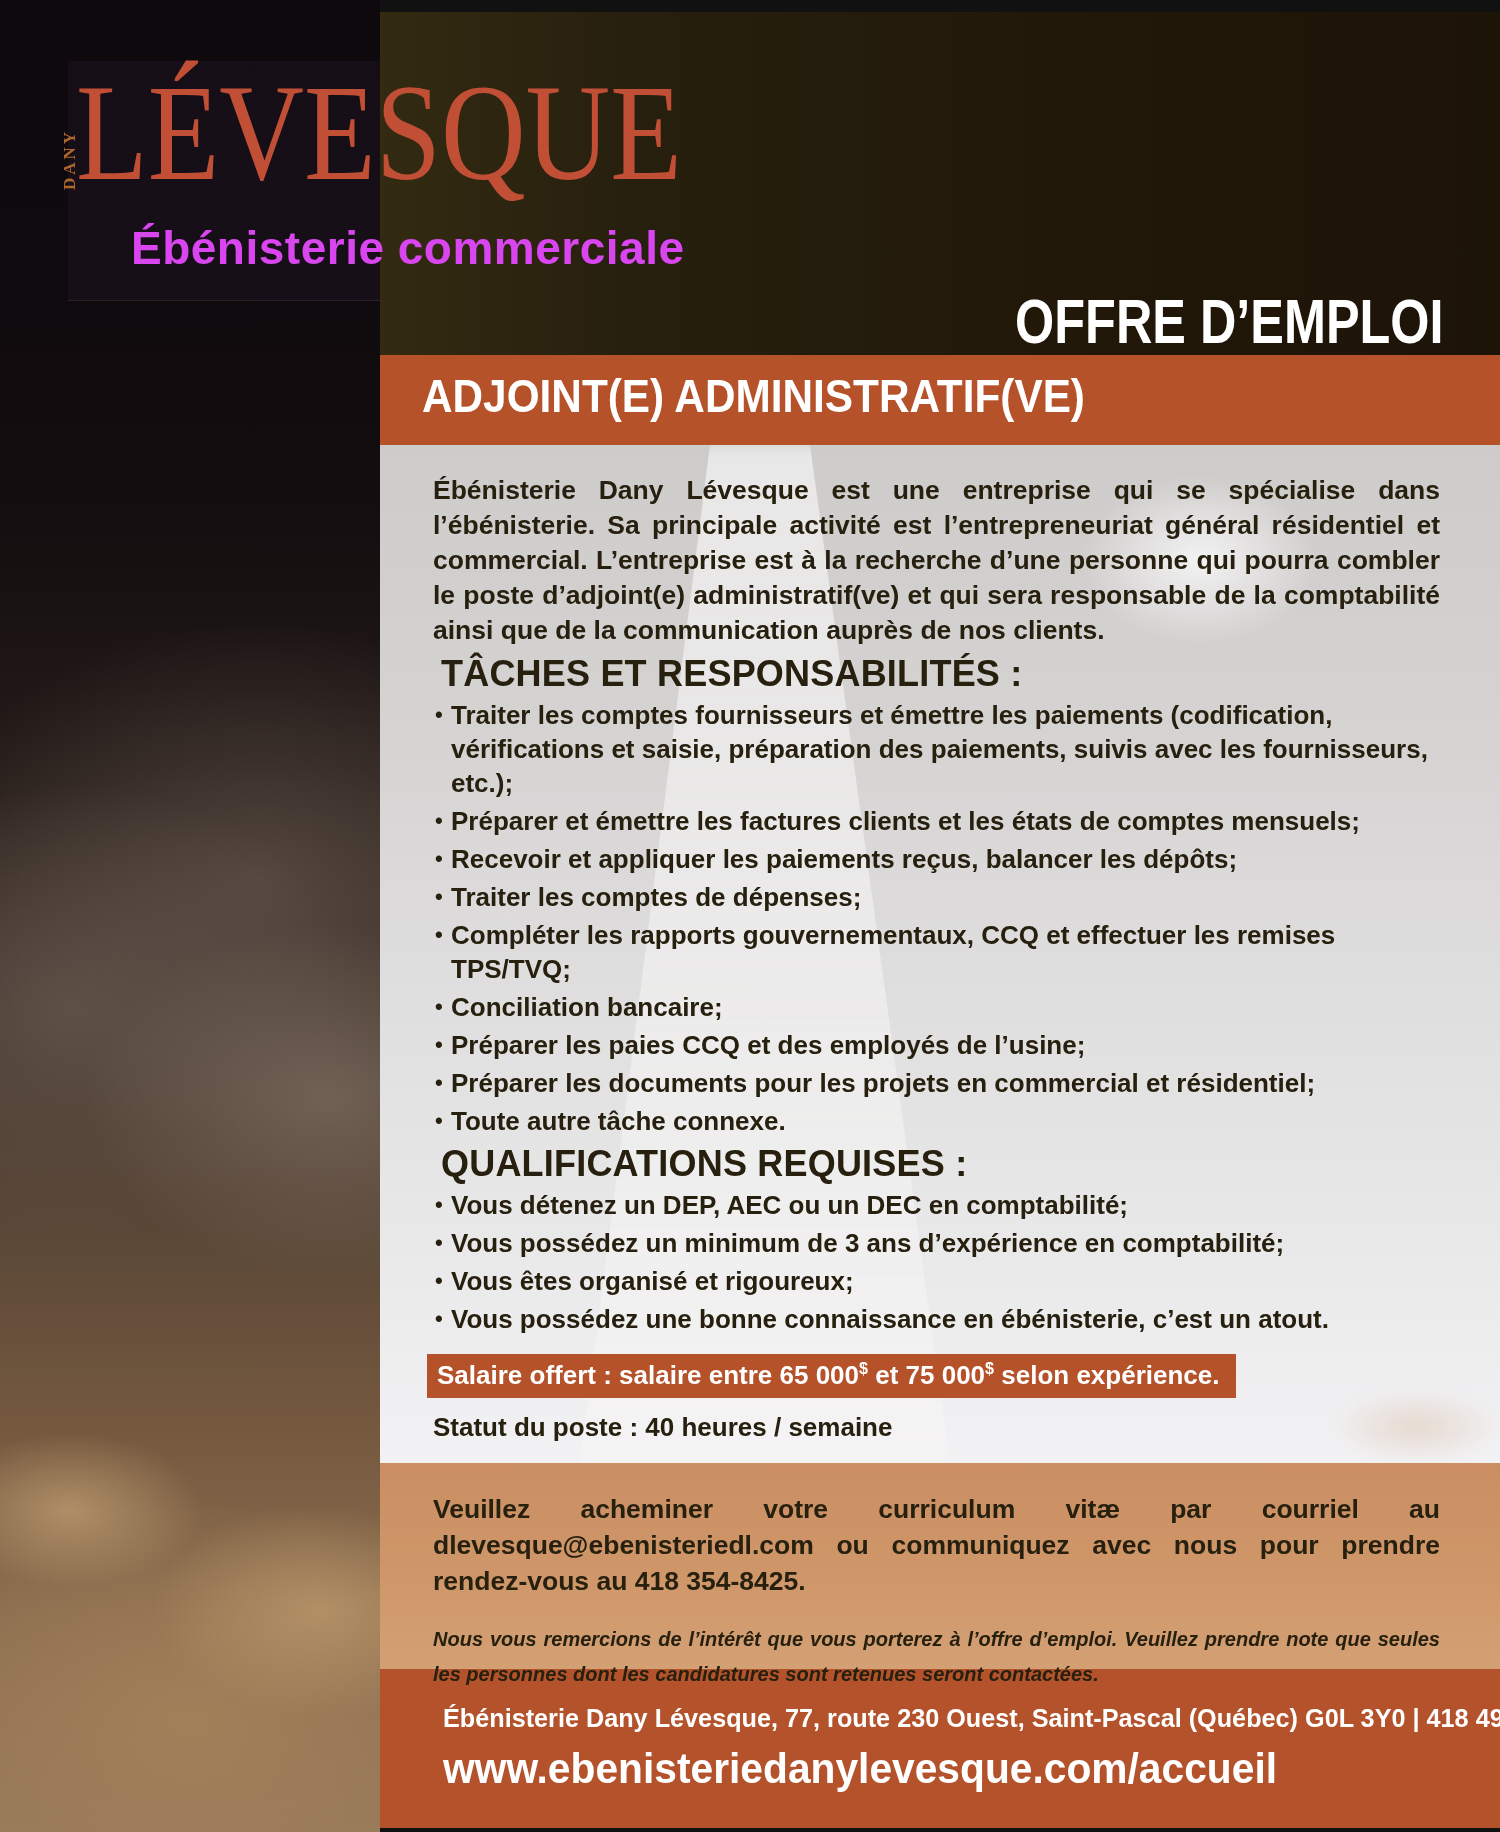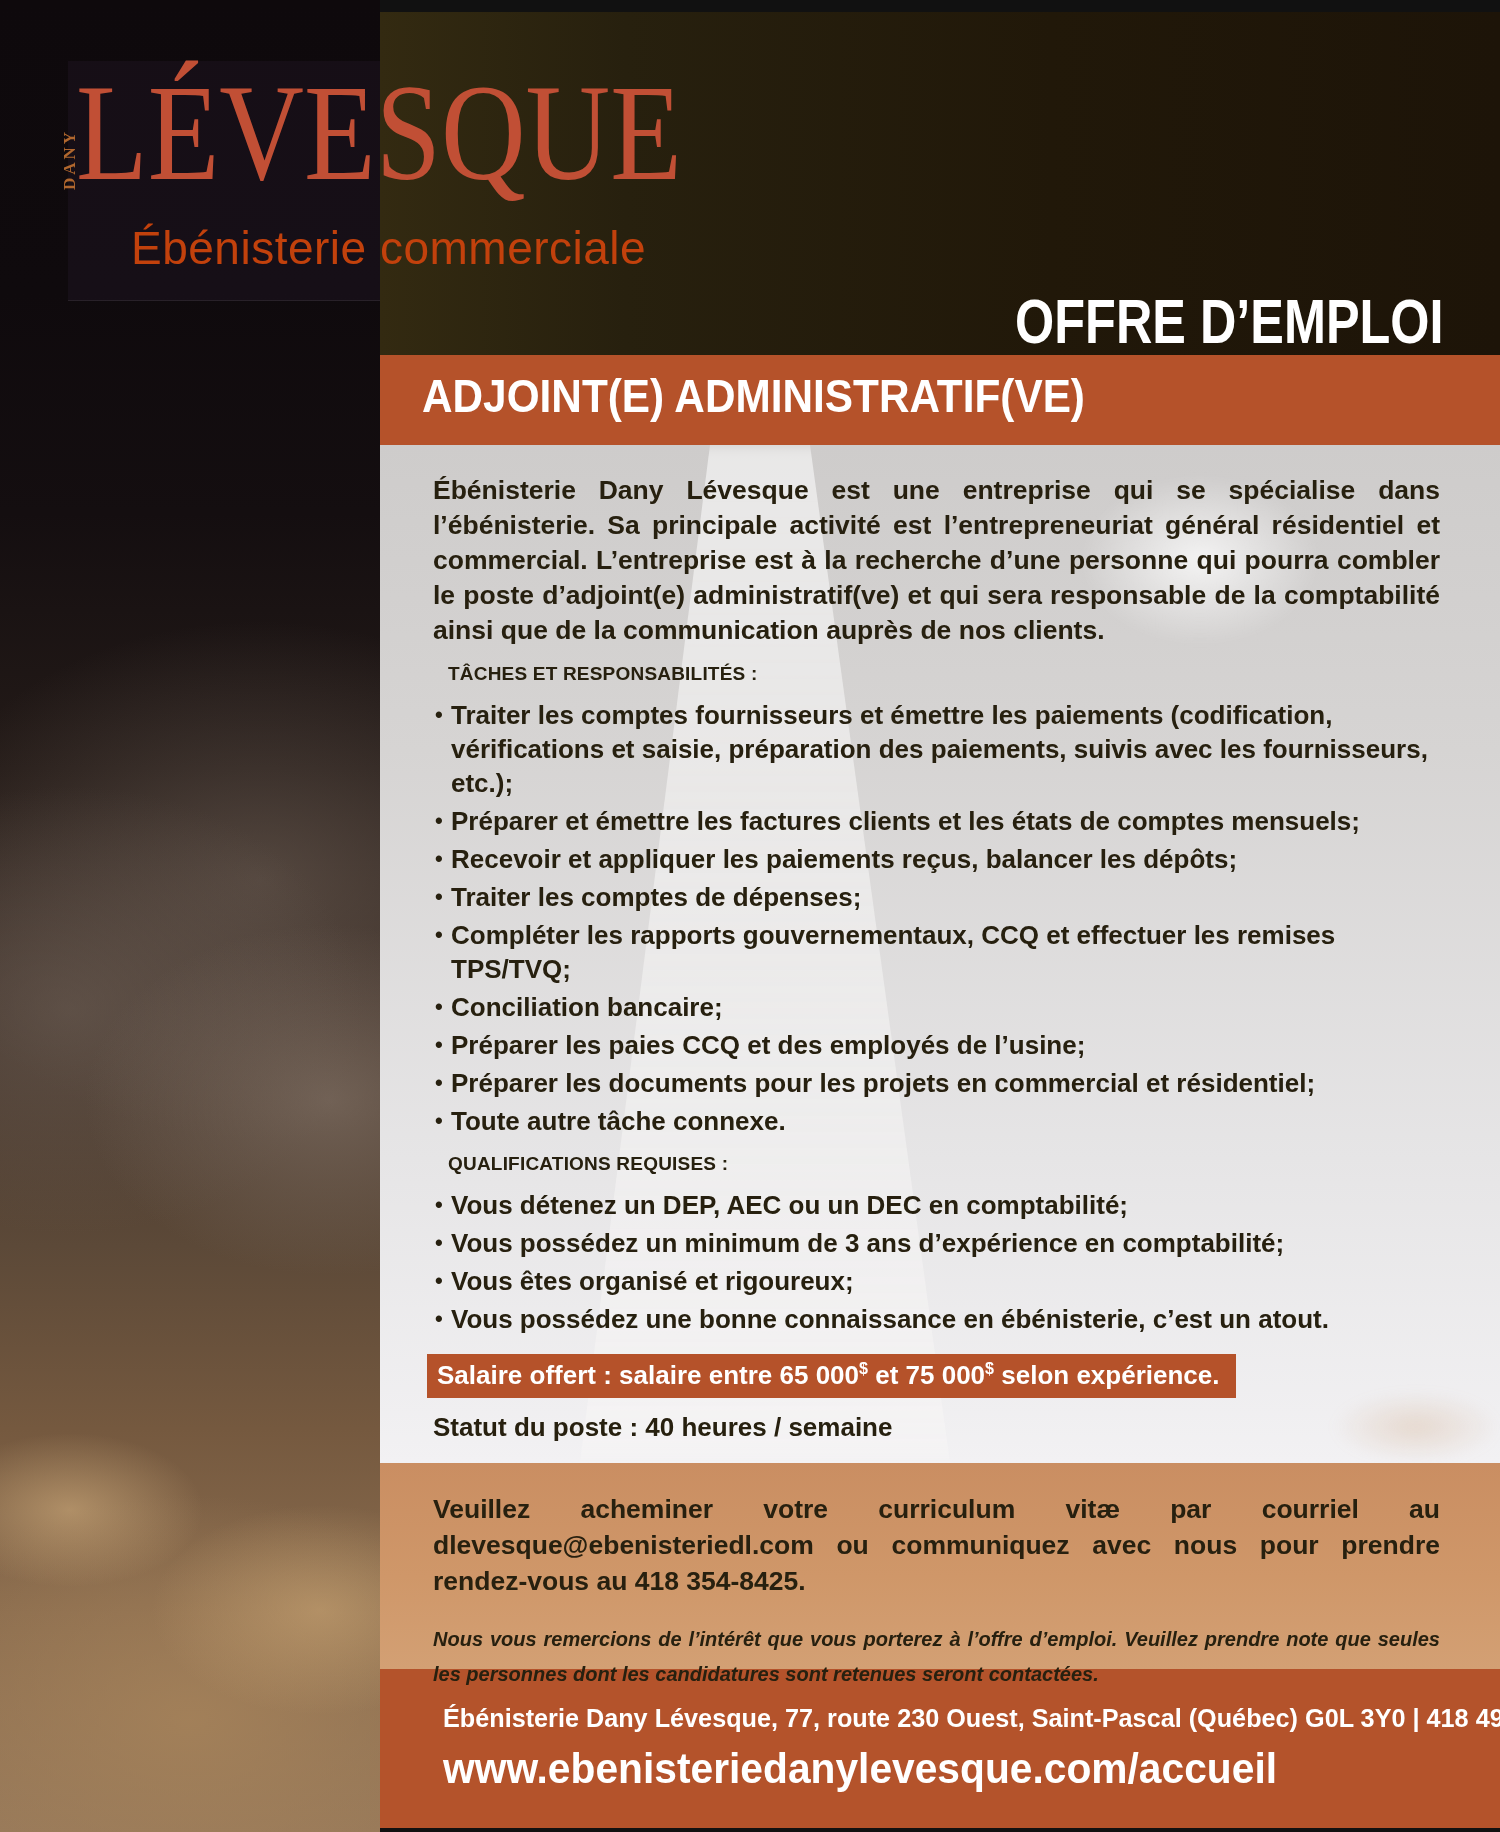--- a/index.html
+++ b/index.html
@@ -39,21 +39,21 @@
   .obelisk{position:absolute;left:170px;top:0;width:500px;height:100%;
     background:linear-gradient(180deg,rgba(255,255,255,.55),rgba(252,250,248,.30));
     clip-path:polygon(32% 0,52% 0,80% 100%,6% 100%);filter:blur(7px);}
   .glow{position:absolute;left:700px;top:30px;width:240px;height:170px;border-radius:50%;
     background:radial-gradient(closest-side,rgba(255,255,255,.75),rgba(255,255,255,0));filter:blur(4px);}
   .warm{position:absolute;right:0;bottom:0;width:420px;height:360px;
     background:radial-gradient(closest-side at 80% 90%,rgba(200,150,105,.25),transparent);filter:blur(6px);}
 
   .content-inner{position:relative;padding:28px 60px 0 53px;color:#27200f;}
   .intro{font-size:26.5px;font-weight:700;line-height:35px;text-align:justify;margin:0;}
-  .sec-heading{font-size:19px;font-weight:800;letter-spacing:.2px;margin:12px 0 10px 15px;
+  .sec-heading{font-size:36px;font-weight:800;letter-spacing:.2px;margin:12px 0 10px 8px;
     line-height:28px;}
   ul.blist{list-style:none;margin:0;padding:0 0 0 2px;}
   ul.blist li{position:relative;padding-left:16px;font-size:26px;font-weight:700;
     line-height:34px;margin-bottom:4px;}
   ul.blist li::before{content:"•";position:absolute;left:0;top:0;font-size:22px;}
 
   .salary-banner{display:inline-block;background:#b5522a;color:#fff;font-size:26px;
     font-weight:700;line-height:1;padding:8px 16px 10px 10px;margin:14px 0 0 -6px;white-space:nowrap;text-align:right;}
   .salary-banner sup{font-size:.62em;vertical-align:super;line-height:0;}
   .fact-line{font-size:26px;line-height:34px;margin-top:12px;}
@@ -74,22 +74,22 @@
   .footer-website{font-size:42px;font-weight:700;line-height:1;margin-top:17px;white-space:nowrap;
     transform:scaleX(.97);transform-origin:left top;}
 
   
   .logo-name{position:absolute;left:76px;top:60px;color:#c14f35;
     font-family:"Liberation Serif",serif;font-weight:400;font-size:138px;line-height:1.06;
     transform:scaleX(.85);transform-origin:left top;white-space:nowrap;}
   .logo-dany{position:absolute;left:60px;top:128px;height:62px;color:#b0672e;
     font-family:"Liberation Serif",serif;font-size:17px;font-weight:700;letter-spacing:3px;
     writing-mode:vertical-rl;transform:rotate(180deg);}
-  .logo-tagline{position:absolute;left:131px;top:222px;color:#c2410c;font-size:46px;
-    font-weight:400;line-height:1.15;letter-spacing:.5px;white-space:nowrap;}
+  .logo-tagline{position:absolute;left:131px;top:222px;color:#d946ef;font-size:46px;
+    font-weight:700;line-height:1.15;letter-spacing:.5px;white-space:nowrap;}
 </style>
 </head>
 <body>
 
 <div class="page">
 
   <div class="photo-col">
     <div class="logo-block"></div>
   </div>
 

